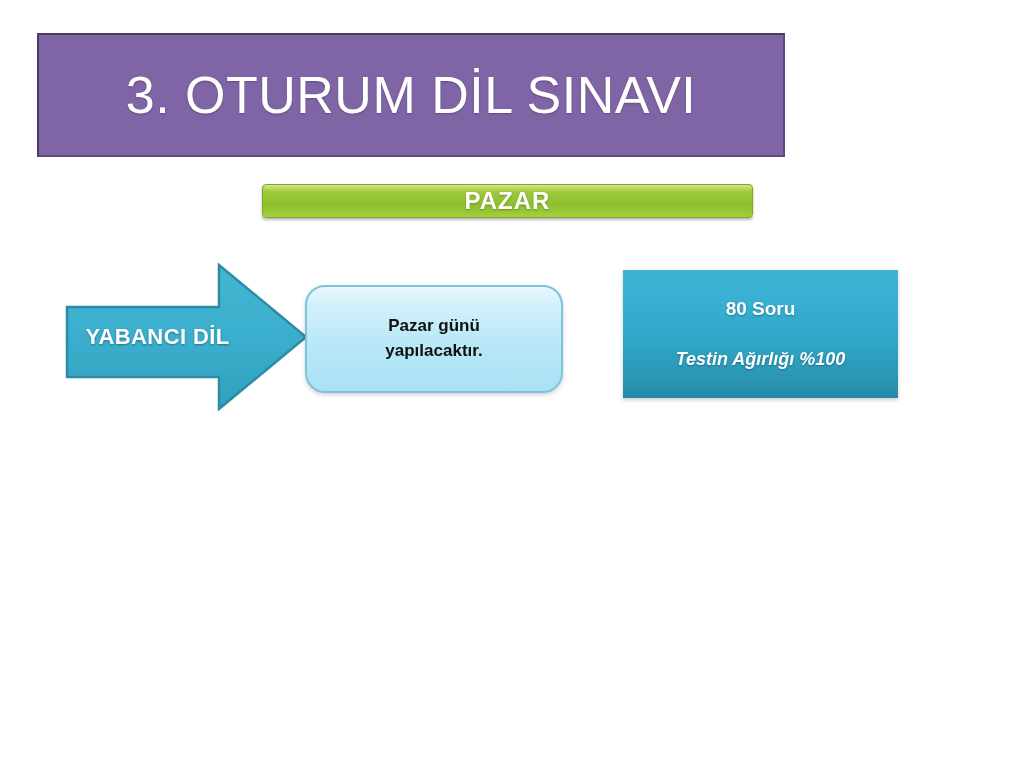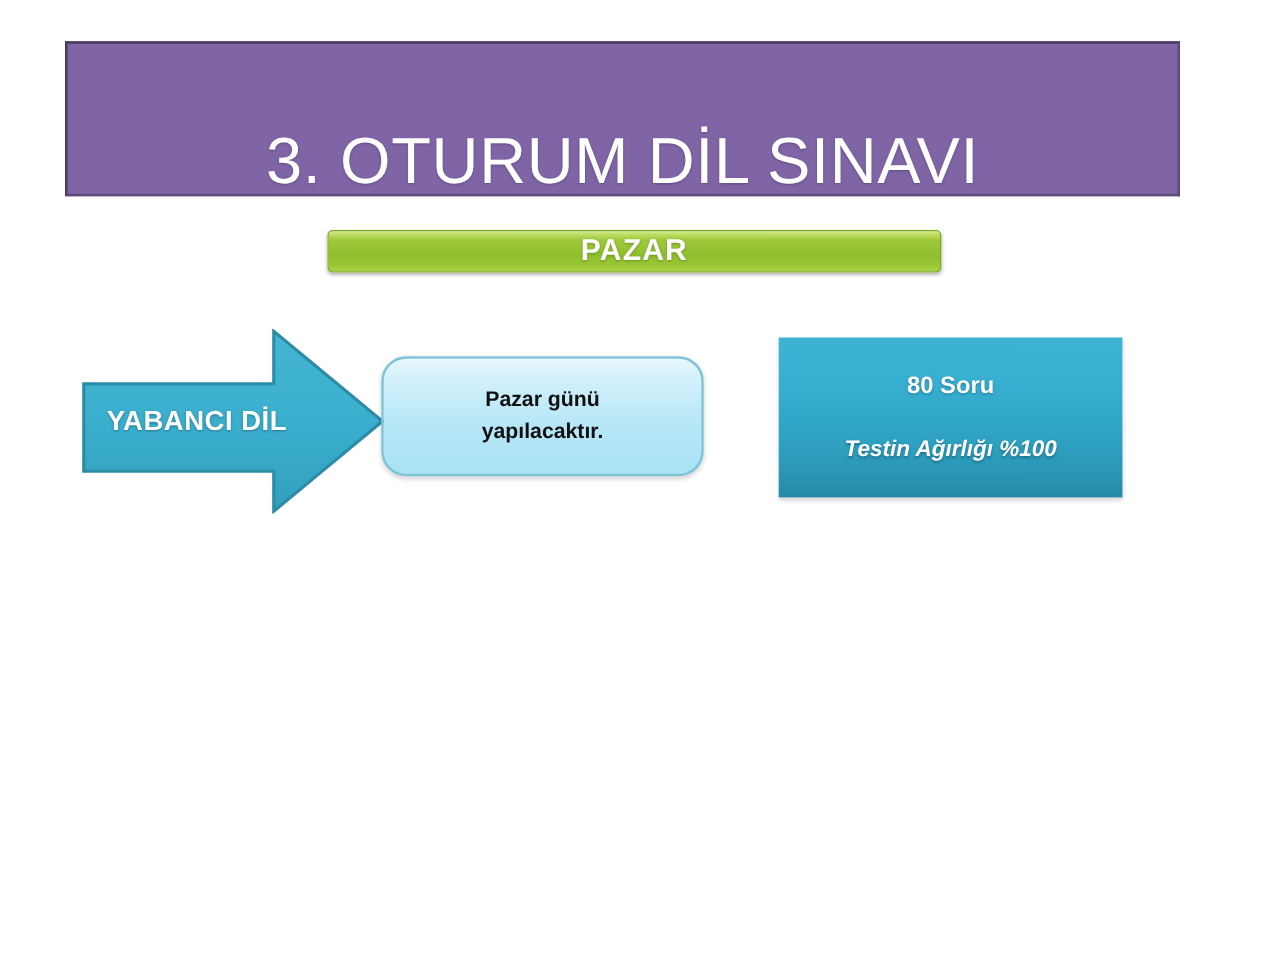--- a/index.html
+++ b/index.html
@@ -20,32 +20,32 @@
     position: absolute;
     left: 0; top: 0;
     width: 1024px;
     height: 768px;
     background: #ffffff;
   }
 
   
   .title-banner {
     position: absolute;
-    left: 52px;
+    left: 37px;
     top: 33px;
-    width: 892px;
+    width: 748px;
     height: 124px;
     background: #8065a6;
     border-top: 2px solid #4a3b63;
     border-left: 2px solid #4a3b63;
     border-right: 2px solid #5d4a7c;
     border-bottom: 2px solid #5d4a7c;
     box-sizing: border-box;
     display: flex;
-    align-items: flex-end;
+    align-items: center;
     justify-content: center;
   }
   .title-text {
     color: #ffffff;
     font-size: 52px;
     font-weight: 400;
     letter-spacing: 0.5px;
     line-height: 1;
     white-space: nowrap;
     text-shadow: 0 1px 2px rgba(40,25,60,0.35);
@@ -112,21 +112,21 @@
     white-space: nowrap;
     pointer-events: none;
   }
 
   
   .light-box {
     position: absolute;
     left: 305px;
     top: 285px;
     width: 258px;
-    height: 96px;
+    height: 108px;
     border-radius: 20px;
     background: linear-gradient(to bottom,
                 #e8f7fd 0%,
                 #d2f0fb 18%,
                 #b8e8f7 55%,
                 #a8e2f4 100%);
     border: 2px solid #7ec3d8;
     box-sizing: border-box;
     box-shadow: 0 2px 4px rgba(0,0,0,0.18);
     display: flex;

